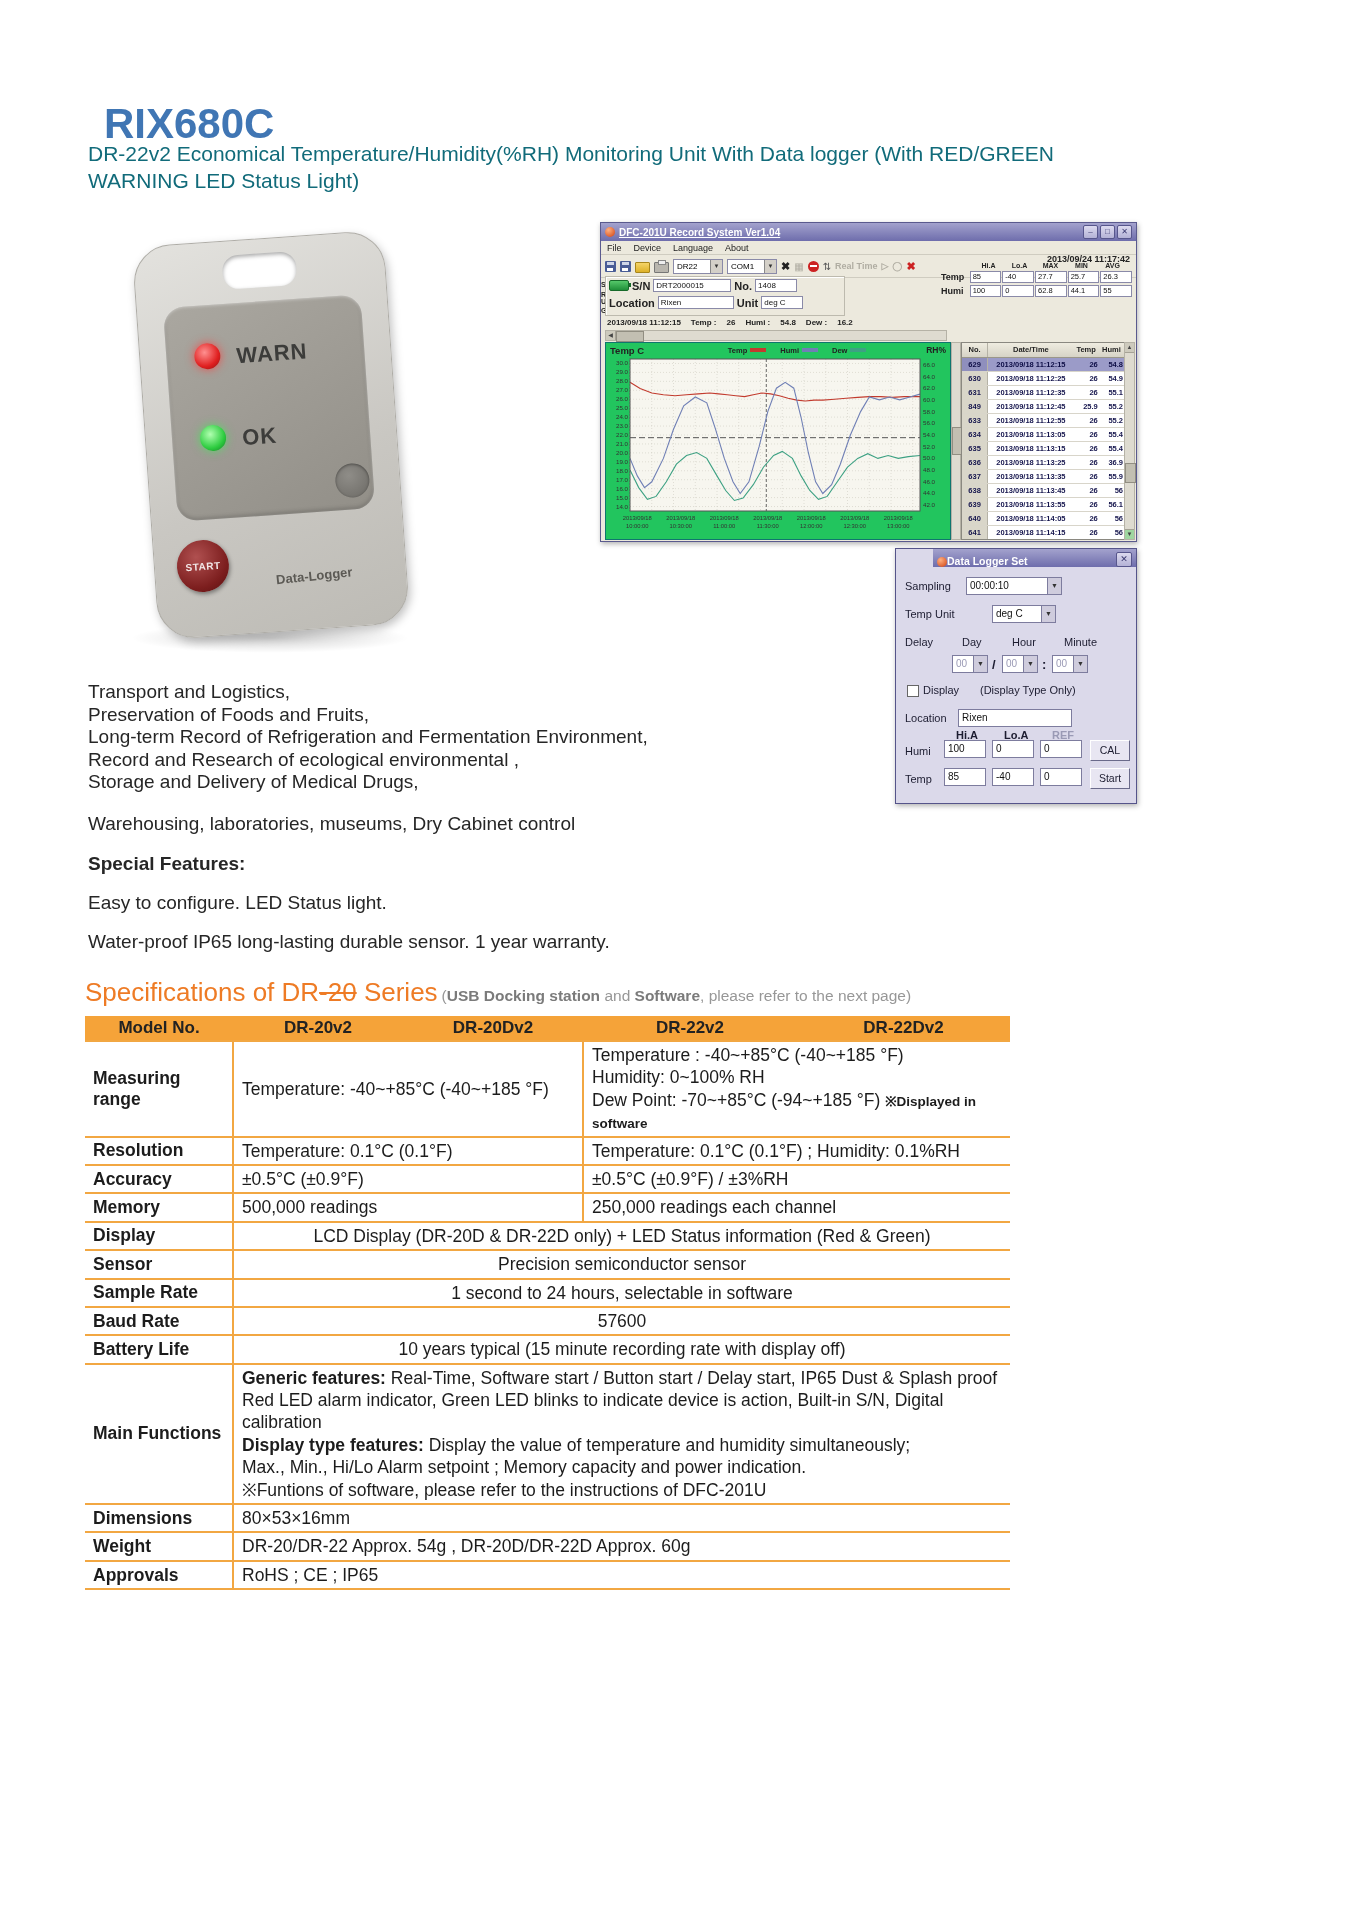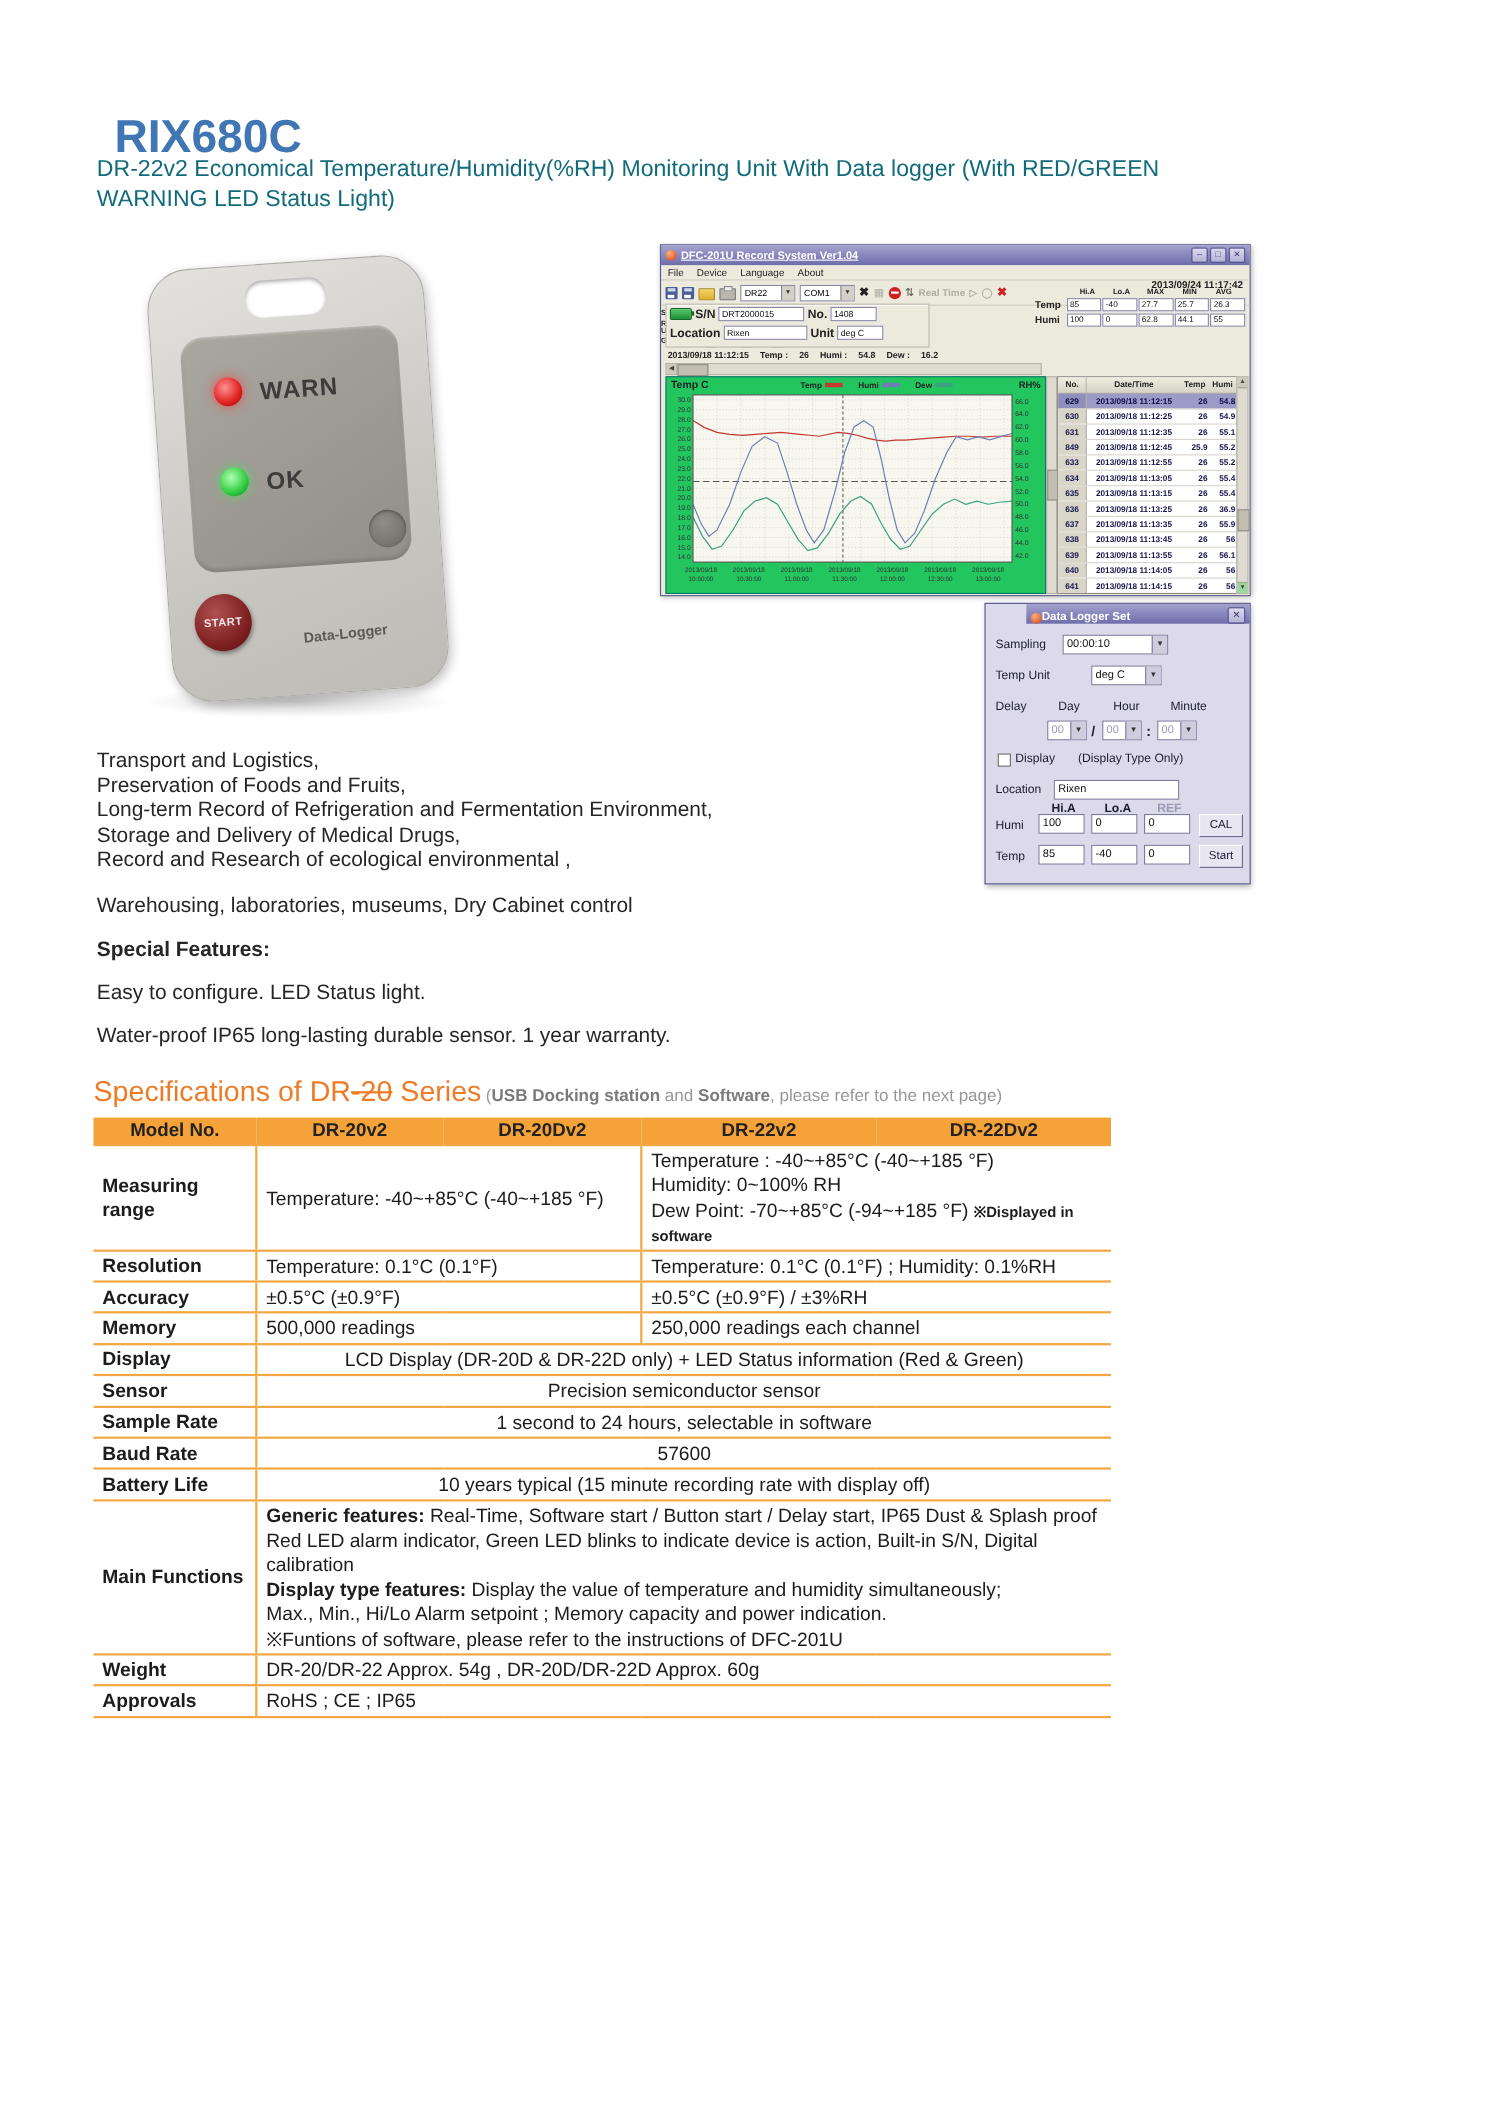--- a/index.html
+++ b/index.html
@@ -564,22 +564,22 @@
           <span class="val">0</span>
         </span></span>
     <span class="dlg-btn" style="left:194px;top:219px;">Start</span>
   </div>
 
   <div class="apps">
     <div>
         <div class="app-line">Transport and Logistics,</div>
         <div class="app-line">Preservation of Foods and Fruits,</div>
         <div class="app-line">Long-term Record of Refrigeration and Fermentation Environment,</div>
+        <div class="app-line">Record and Research of ecological environmental ,</div>
         <div class="app-line">Storage and Delivery of Medical Drugs,</div>
-        <div class="app-line">Record and Research of ecological environmental ,</div>
       </div>
     <div class="app-extra">Warehousing, laboratories, museums, Dry Cabinet control</div>
     <div class="app-special">Special Features:</div>
     <div class="app-feature">Easy to configure. LED Status light.</div>
     <div class="app-feature">Water-proof IP65 long-lasting durable sensor. 1 year warranty.</div>
   </div>
 
   <div class="specs">
     <div class="specs-head"><span><span>Specifications of DR</span><span class="strike">-20</span><span> Series</span></span><span class="specs-note"><span>(</span><span class="b">USB Docking station</span><span> and </span><span class="b">Software</span><span>, please refer to the next page)</span></span></div>
     <table class="specs-table">
@@ -670,20 +670,26 @@
             <th class="spec-label">Main Functions</th>
             <td class="ta-l" colspan="4">
               <div class="spec-line"><span class="b ">Generic features:</span><span> Real-Time, Software start / Button start / Delay start, IP65 Dust &amp; Splash proof</span></div>
               <div class="spec-line"><span>Red LED alarm indicator, Green LED blinks to indicate device is action, Built-in S/N, Digital calibration</span></div>
               <div class="spec-line"><span class="b ">Display type features:</span><span> Display the value of temperature and humidity simultaneously;</span></div>
               <div class="spec-line"><span>Max., Min., Hi/Lo Alarm setpoint ; Memory capacity and power indication.</span></div>
               <div class="spec-line"><span>※Funtions of software, please refer to the instructions of DFC-201U</span></div>
             </td>
           </tr>
           <tr>
+            <th class="spec-label">Dimensions</th>
+            <td class="ta-l" colspan="4">
+              <div class="spec-line"><span>80×53×16mm</span></div>
+            </td>
+          </tr>
+          <tr>
             <th class="spec-label">Weight</th>
             <td class="ta-l" colspan="4">
               <div class="spec-line"><span>DR-20/DR-22 Approx. 54g , DR-20D/DR-22D Approx. 60g</span></div>
             </td>
           </tr>
           <tr>
             <th class="spec-label">Approvals</th>
             <td class="ta-l" colspan="4">
               <div class="spec-line"><span>RoHS ; CE ; IP65</span></div>
             </td>

